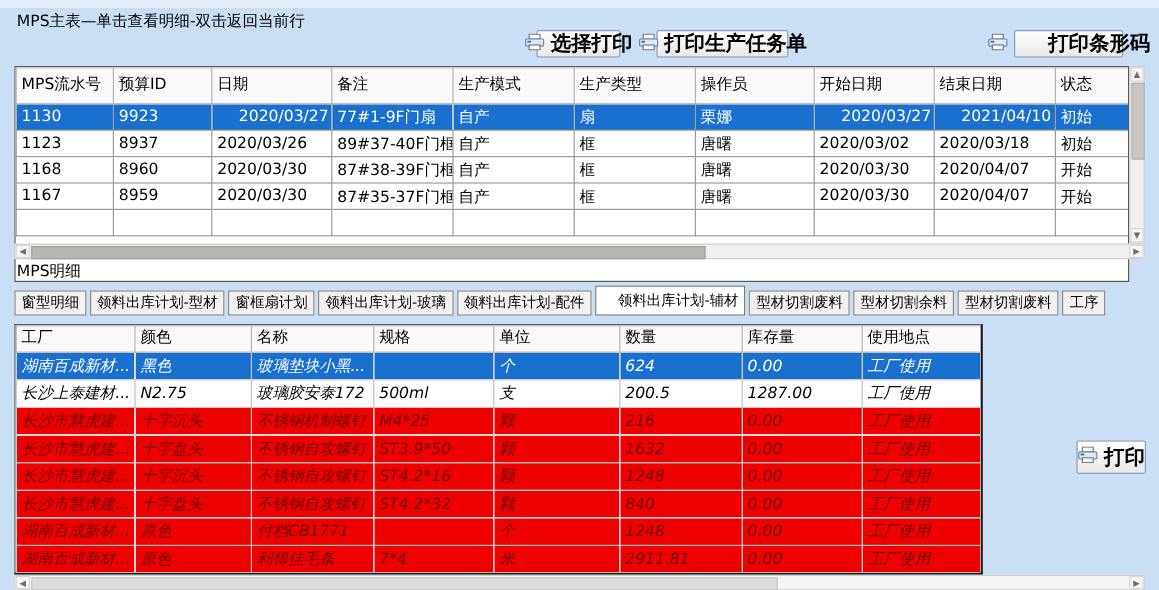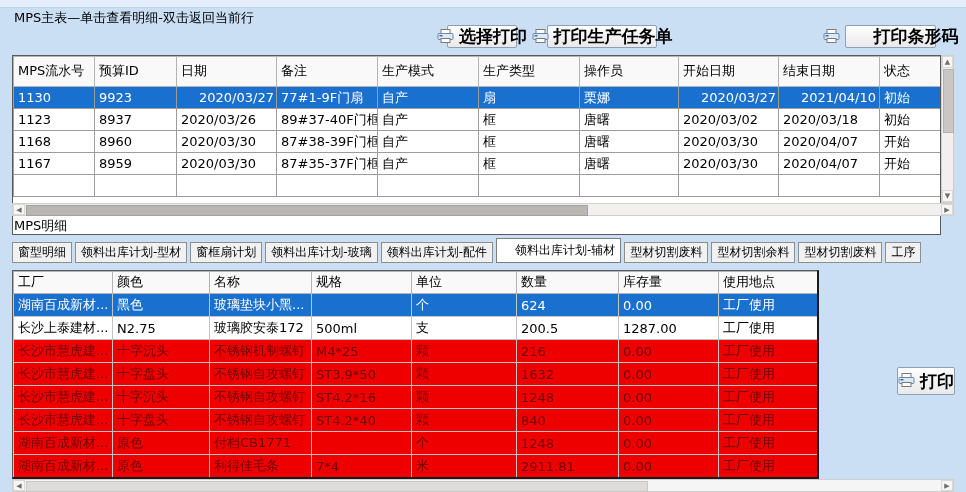--- a/index.html
+++ b/index.html
@@ -40,21 +40,21 @@
     line-height:1.1;overflow:hidden;vertical-align:middle;font-size:13px;
   }
   .grid td{
     padding:1px 4px;border:1px solid #9c9c9c;
     overflow:hidden;white-space:nowrap;font-size:13px;vertical-align:middle;
   }
   #detail-grid td{border:1px solid #c4c4c4;}
   #main-grid thead tr{height:30px;}
   #main-grid tbody tr{height:22px;}
   #detail-grid thead tr{height:22px;}
-  #detail-grid tbody tr{height:23px;}
+  #detail-grid tbody tr{height:23px;font-style:italic;}
   tr.sel td{background:#1a70cf;color:#fff;}
   tr.alert td{background:#ef0000;color:#6e0000;}
   td.date-dark{color:#7c0202;padding-left:22px;}
   tr.partial td{height:7px;padding:0;}
 
   
   .sb{position:absolute;background:#f1f0ee;border:1px solid #cfcfcf;box-sizing:border-box;}
   .sb .arr{
     position:absolute;display:flex;align-items:center;justify-content:center;
     font-size:7px;color:#6d6d6d;background:#f7f6f5;border:1px solid #d8d8d8;box-sizing:border-box;
@@ -326,21 +326,21 @@
           <td>ST4.2*16</td>
           <td>颗</td>
           <td>1248</td>
           <td>0.00</td>
           <td>工厂使用</td>
         </tr>
         <tr class="alert">
           <td>长沙市慧虎建...</td>
           <td>十字盘头</td>
           <td>不锈钢自攻螺钉</td>
-          <td>ST4.2*40</td>
+          <td>ST4.2*32</td>
           <td>颗</td>
           <td>840</td>
           <td>0.00</td>
           <td>工厂使用</td>
         </tr>
         <tr class="alert">
           <td>湖南百成新材...</td>
           <td>原色</td>
           <td>付档CB1771</td>
           <td></td>

